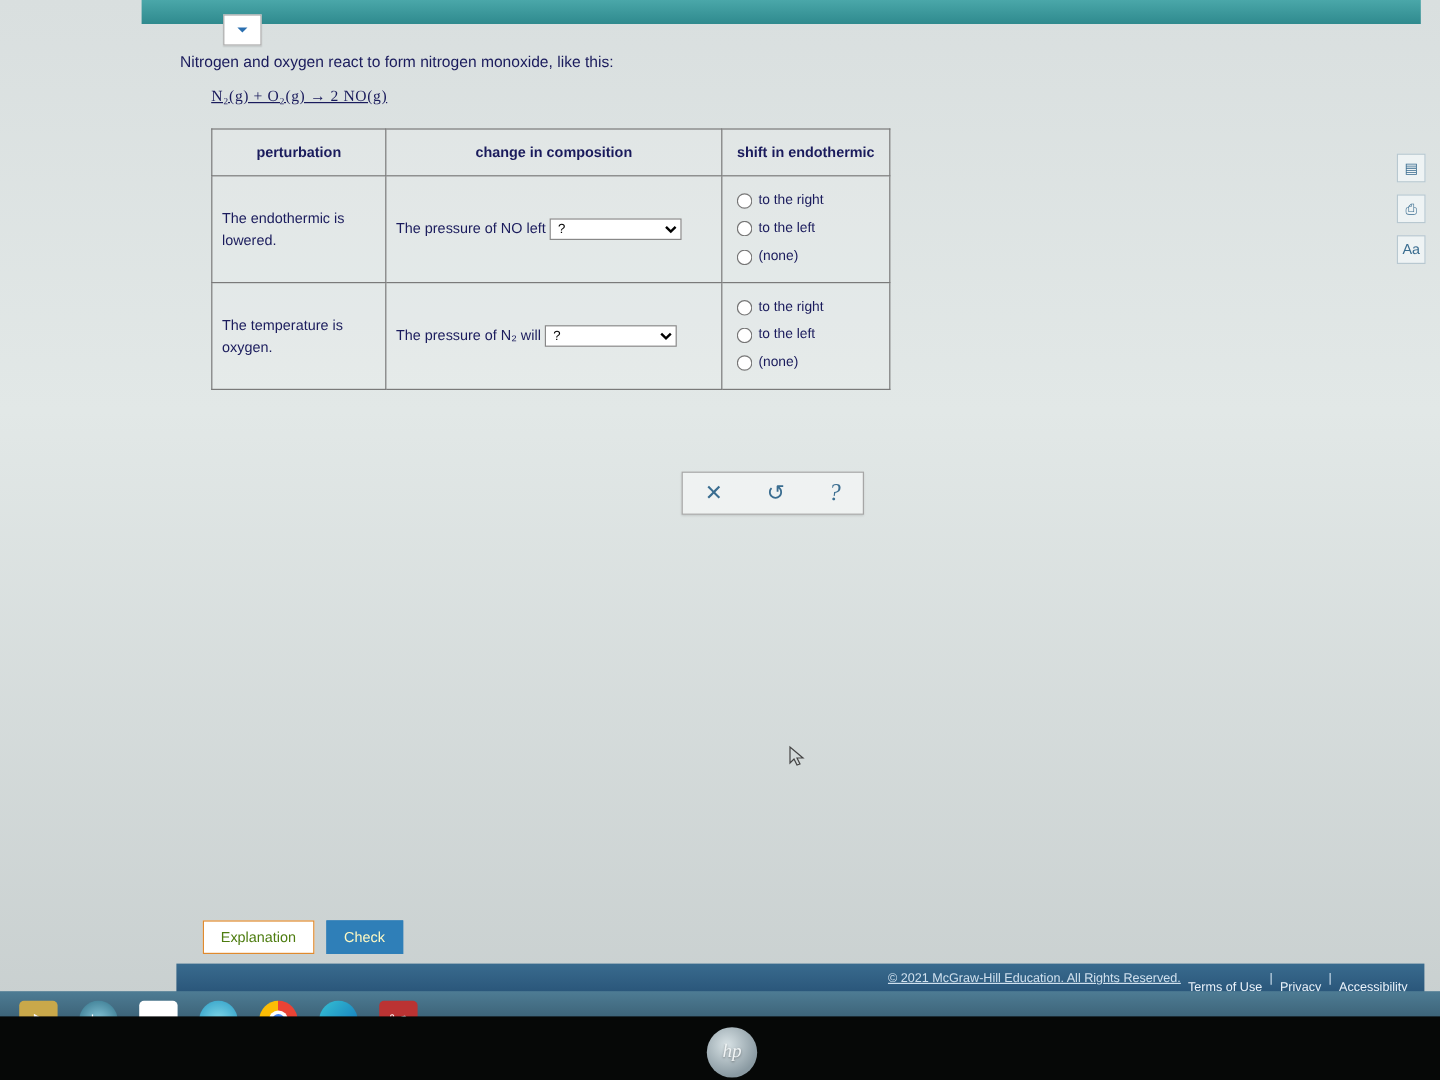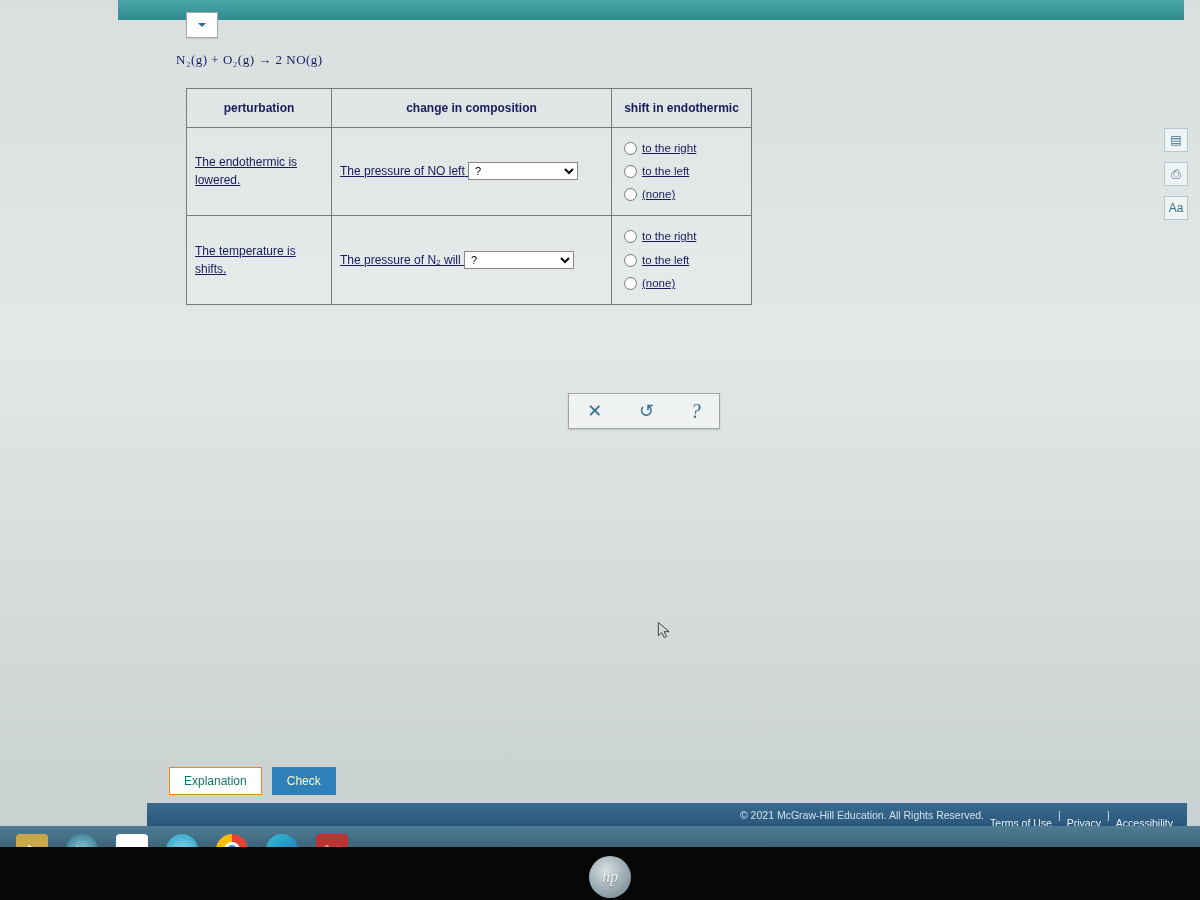--- a/index.html
+++ b/index.html
@@ -2,42 +2,42 @@
 <html><head>
 <meta charset="utf-8">
 <style>
   html,body{margin:0;padding:0;font-family:Arial,Helvetica,sans-serif;background:#111;height:100%;}
   .screen{position:absolute;left:0;top:0;width:1200px;height:900px;background:#262b2b;}
   .desktop{position:absolute;left:0;top:0;width:1200px;height:855px;background:linear-gradient(180deg,#d9dfdf 0%,#e2e8e7 40%,#c8cfcf 100%);}
   .topbar{position:absolute;left:118px;top:0;width:1066px;height:20px;background:linear-gradient(180deg,#4aa7a9,#2f8a8e);}
   .caret-box{position:absolute;left:186px;top:12px;width:30px;height:24px;background:#fff;border:1px solid #a8a8a8;display:flex;align-items:center;justify-content:center;box-shadow:0 1px 1px rgba(0,0,0,.1);}
   .caret-box svg{width:14px;height:14px;fill:#2a6fb0;}
   .content{position:absolute;left:150px;top:42px;width:1020px;color:#1a1b5c;font-size:13px;line-height:1.5;}
-  .eq{font-family:Georgia,serif;letter-spacing:.5px;margin:8px 0 12px 26px;}
+  .eq{font-family:Georgia,serif;letter-spacing:.5px;margin:8px 0 12px 26px;text-decoration:underline;}
   sub{font-size:10px;}
-  table.perturb{border-collapse:collapse;margin-top:18px;margin-left:36px;background:rgba(255,255,255,.15);}
+  table.perturb{border-collapse:collapse;margin-top:18px;margin-left:26px;background:rgba(255,255,255,.15);}
   table.perturb th,table.perturb td{border:1px solid #7a7a7a;font-size:12px;color:#1a1b5c;}
   table.perturb th{font-weight:bold;padding:10px 12px;text-align:center;}
-  table.perturb td{padding:6px 8px;vertical-align:middle;text-decoration:underline;}
+  table.perturb td{padding:6px 8px;vertical-align:middle;}
   .col1{width:120px;}
   .col2{width:255px;}
   .col3{width:115px;}
   .sel{font-size:11px;border:1px solid #888;background:#fff;padding:1px 2px;width:110px;}
   .radio-stack{display:flex;flex-direction:column;gap:6px;padding:6px 4px;}
   .radio-row{display:flex;align-items:center;gap:5px;font-size:11.5px;}
   .radio-row input{margin:0;}
   .ctrlbar{position:absolute;left:568px;top:393px;width:150px;height:34px;background:rgba(255,255,255,.5);border:1px solid #a6a6a6;display:flex;align-items:center;justify-content:space-around;box-shadow:0 1px 2px rgba(0,0,0,.15);}
   .ctrlbar span{font-size:18px;color:#3a6d90;font-family:Georgia,serif;cursor:pointer;}
   .ctrlbar .qmark{font-size:20px;font-style:italic;}
   .cursor{position:absolute;left:655px;top:620px;}
   .cursor svg{width:20px;height:20px;fill:none;stroke:#444;stroke-width:1.2;}
   .bottombar{position:absolute;left:147px;top:758px;width:1035px;height:45px;display:flex;align-items:center;gap:10px;padding-left:22px;box-sizing:border-box;}
-  .btn{border:1px solid #e08a2e;background:#fff;color:#0f766e;font-size:12px;padding:6px 14px;cursor:pointer;}
+  .btn{border:1px solid #e08a2e;background:#fff;color:#4d7c0f;font-size:12px;padding:6px 14px;cursor:pointer;}
   .btn.primary{background:#2f7fb8;color:#fef9c3;border-color:#2f7fb8;}
-  .copyright-bar{position:absolute;left:147px;top:803px;width:1040px;height:24px;background:linear-gradient(180deg,#396b8e,#2a567a);color:#cfe0ee;font-size:10.5px;display:flex;align-items:center;justify-content:flex-end;padding-right:14px;box-sizing:border-box;gap:6px;}
+  .copyright-bar{position:absolute;left:147px;top:803px;width:1040px;height:24px;background:linear-gradient(180deg,#396b8e,#2a567a);color:#cfe0ee;font-size:10.5px;display:flex;align-items:center;justify-content:flex-end;padding-right:14px;box-sizing:border-box;gap:6px;text-decoration:underline;}
   .copyright-bar a{color:#eaf2fa;text-decoration:none;margin-top:16px;}
   .side-icons{position:absolute;right:12px;top:128px;display:flex;flex-direction:column;gap:10px;}
   .side-icons .ic{width:22px;height:22px;border:1px solid #b8c8d0;background:#eef3f4;display:flex;align-items:center;justify-content:center;font-size:12px;color:#3a6d90;}
   .taskbar{position:absolute;left:0;top:826px;width:1200px;height:48px;background:linear-gradient(180deg,#4e7c94,#284657);display:flex;align-items:center;gap:18px;padding-left:16px;box-sizing:border-box;}
   .taskbar .t-ic{width:32px;height:32px;border-radius:4px;display:flex;align-items:center;justify-content:center;font-size:18px;color:#fff;}
   .t-play{width:18px;height:18px;}
   .hplogo{position:absolute;left:585px;top:852px;width:50px;height:50px;display:flex;align-items:center;justify-content:center;}
   .hplogo .circ{width:42px;height:42px;border-radius:50%;background:radial-gradient(circle at 40% 35%,#d8e2e5,#8a9aa2 70%);display:flex;align-items:center;justify-content:center;font-style:italic;font-family:Georgia,serif;color:#f0f4f5;font-size:16px;text-shadow:0 1px 2px rgba(0,0,0,.4);}
   .shadow-bottom{position:absolute;left:0;top:847px;width:1200px;height:53px;background:#060807;}
 </style>
@@ -48,20 +48,21 @@
   <div class="desktop">
     <div class="topbar"></div>
 
     <div class="caret-box">
       <svg viewBox="0 0 20 20">
           <path d="M4 7l6 6 6-6z"></path>
         </svg>
     </div>
 
     <div class="content">
+      <div>Nitrogen and oxygen react to form nitrogen monoxide, like this:</div>
       <div class="eq">N₂(g) + O₂(g) → 2 NO(g)</div>
 
       <table class="perturb">
         <tbody>
             <tr>
           <th class="col1">perturbation</th>
           <th class="col2">change in composition</th>
           <th class="col3">shift in endothermic</th>
         </tr>
         <tr>
@@ -87,21 +88,21 @@
                   </label>
               <label class="radio-row">
                     <input type="radio" name="s1" style="">
                     <span>(none)</span>
                   </label>
             </div>
           </td>
         </tr>
         <tr>
           <td class="col1">
-            <span>The temperature is shifts.</span>
+            <span>The temperature is oxygen.</span>
           </td>
           <td class="col2">
             <span>The pressure of N₂ will</span>
             <select class="sel">
               <option>?</option>
             </select>
           </td>
           <td class="col3">
             <div class="radio-stack">
               <label class="radio-row">

